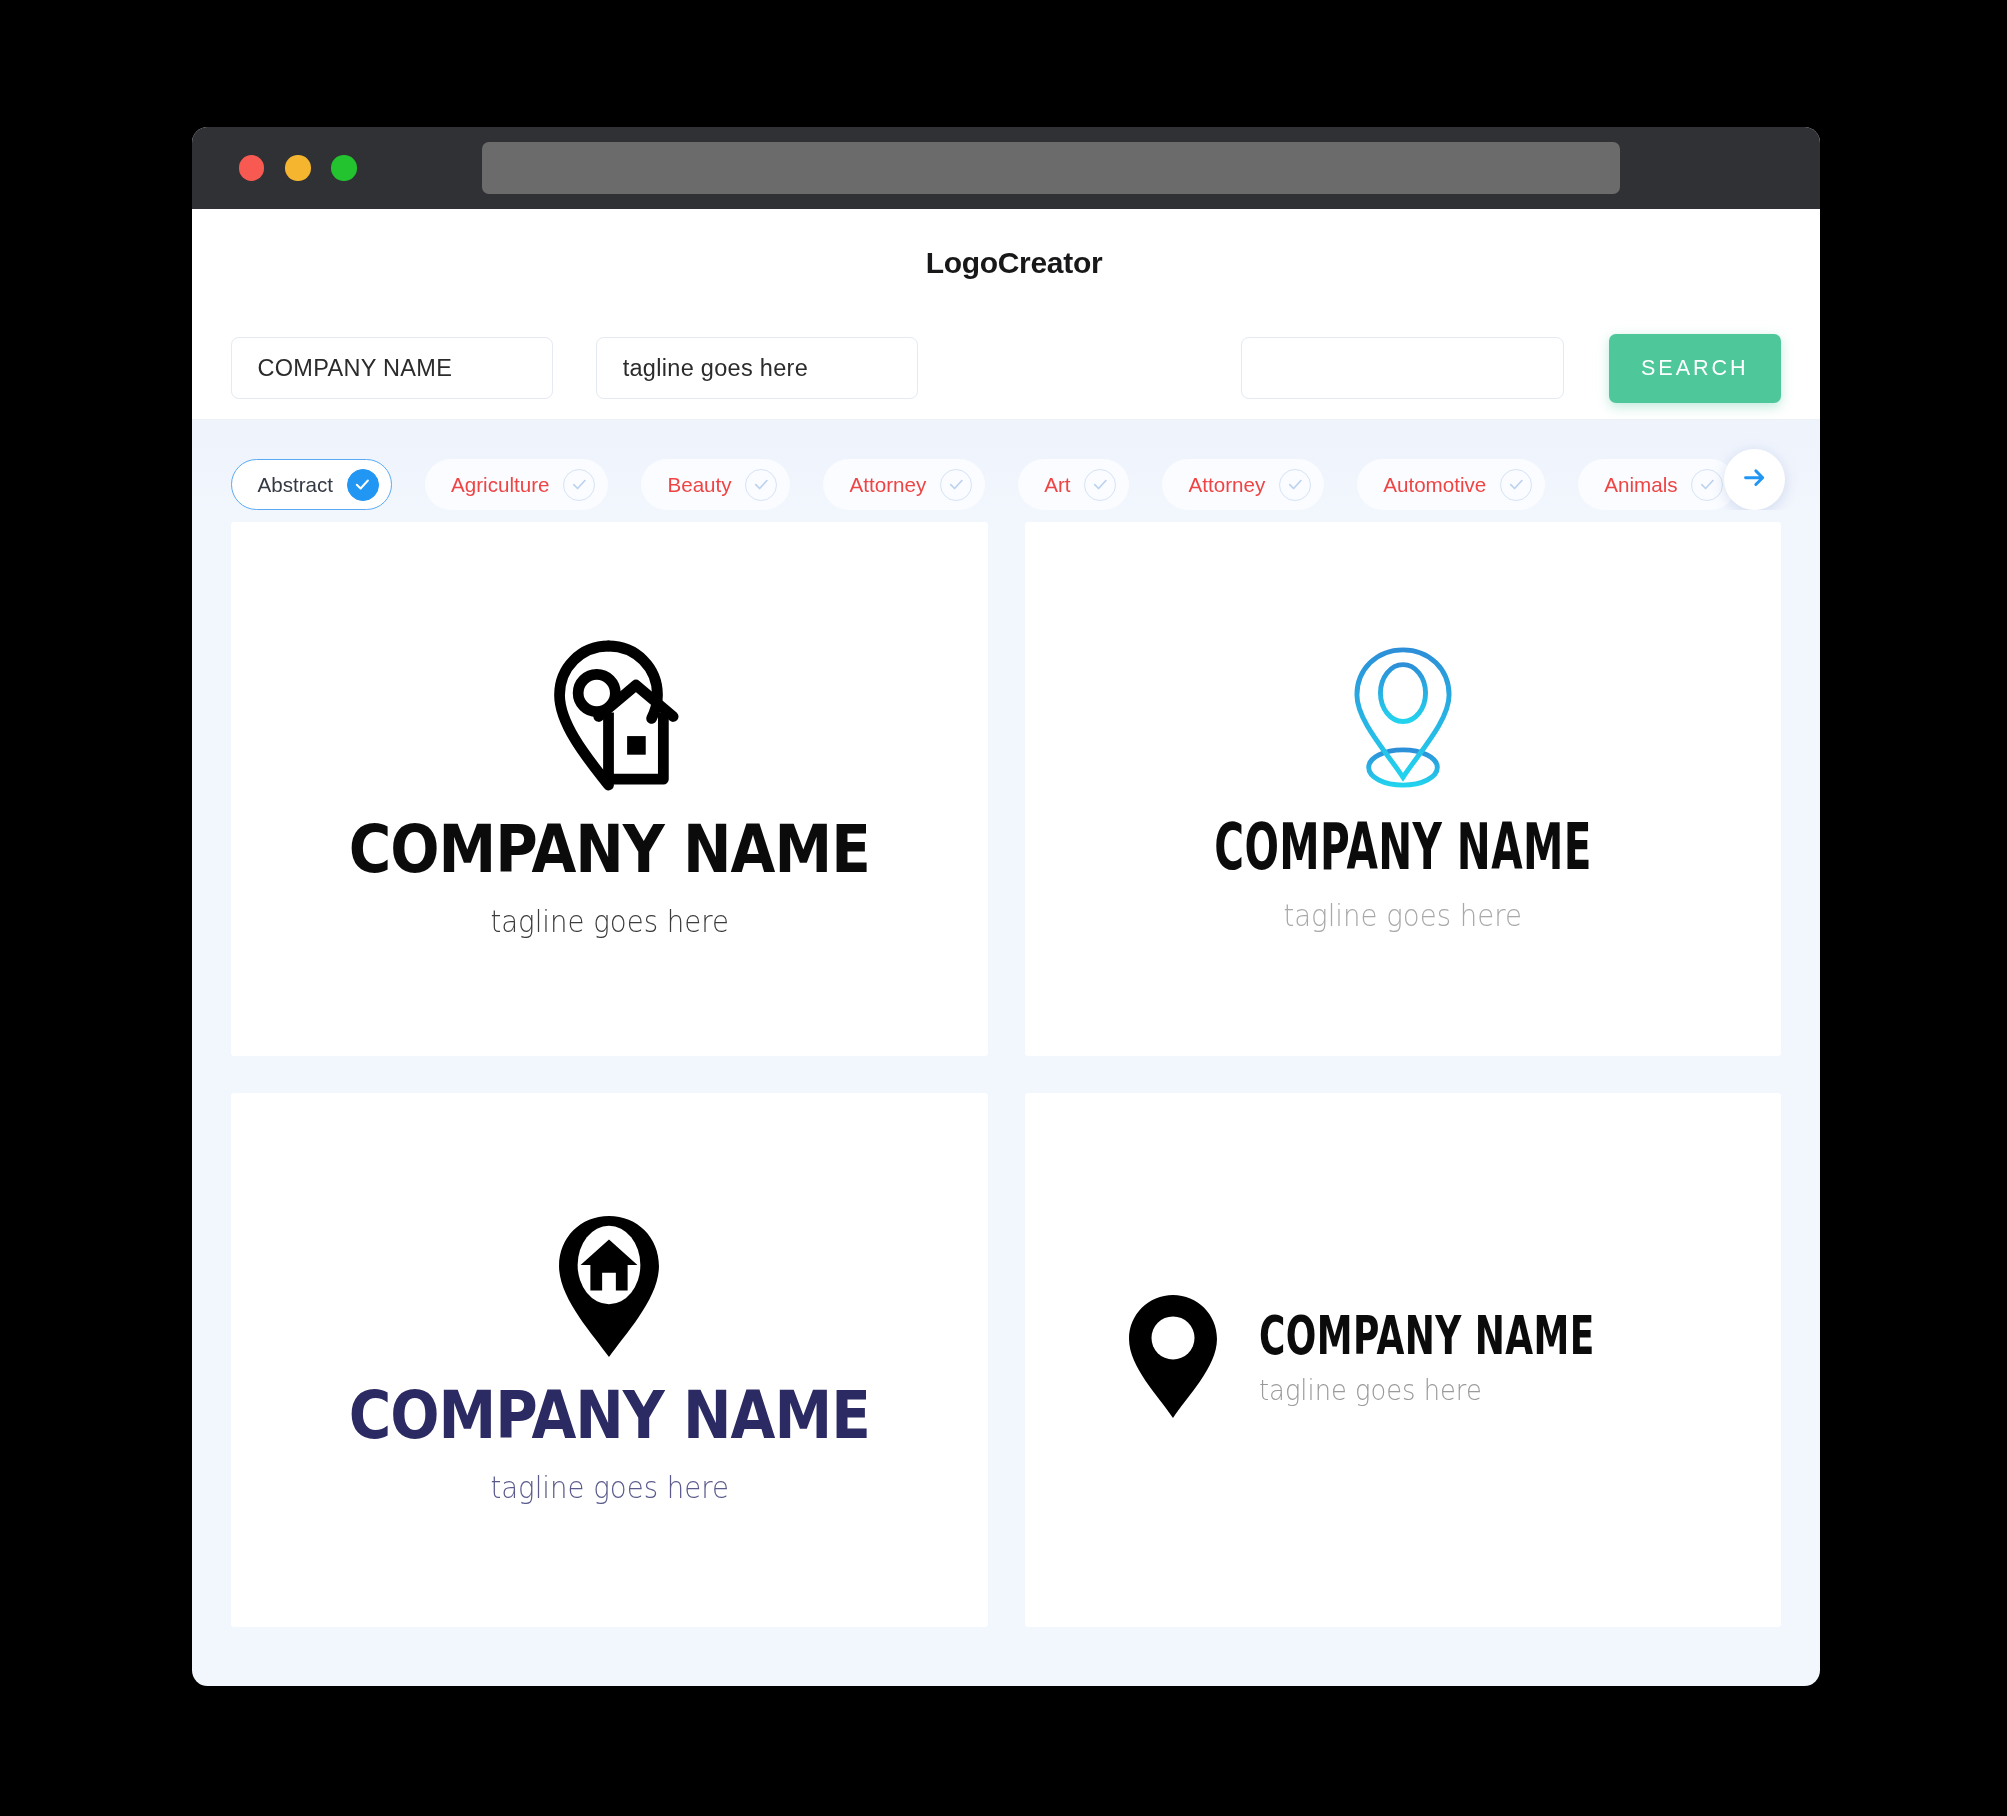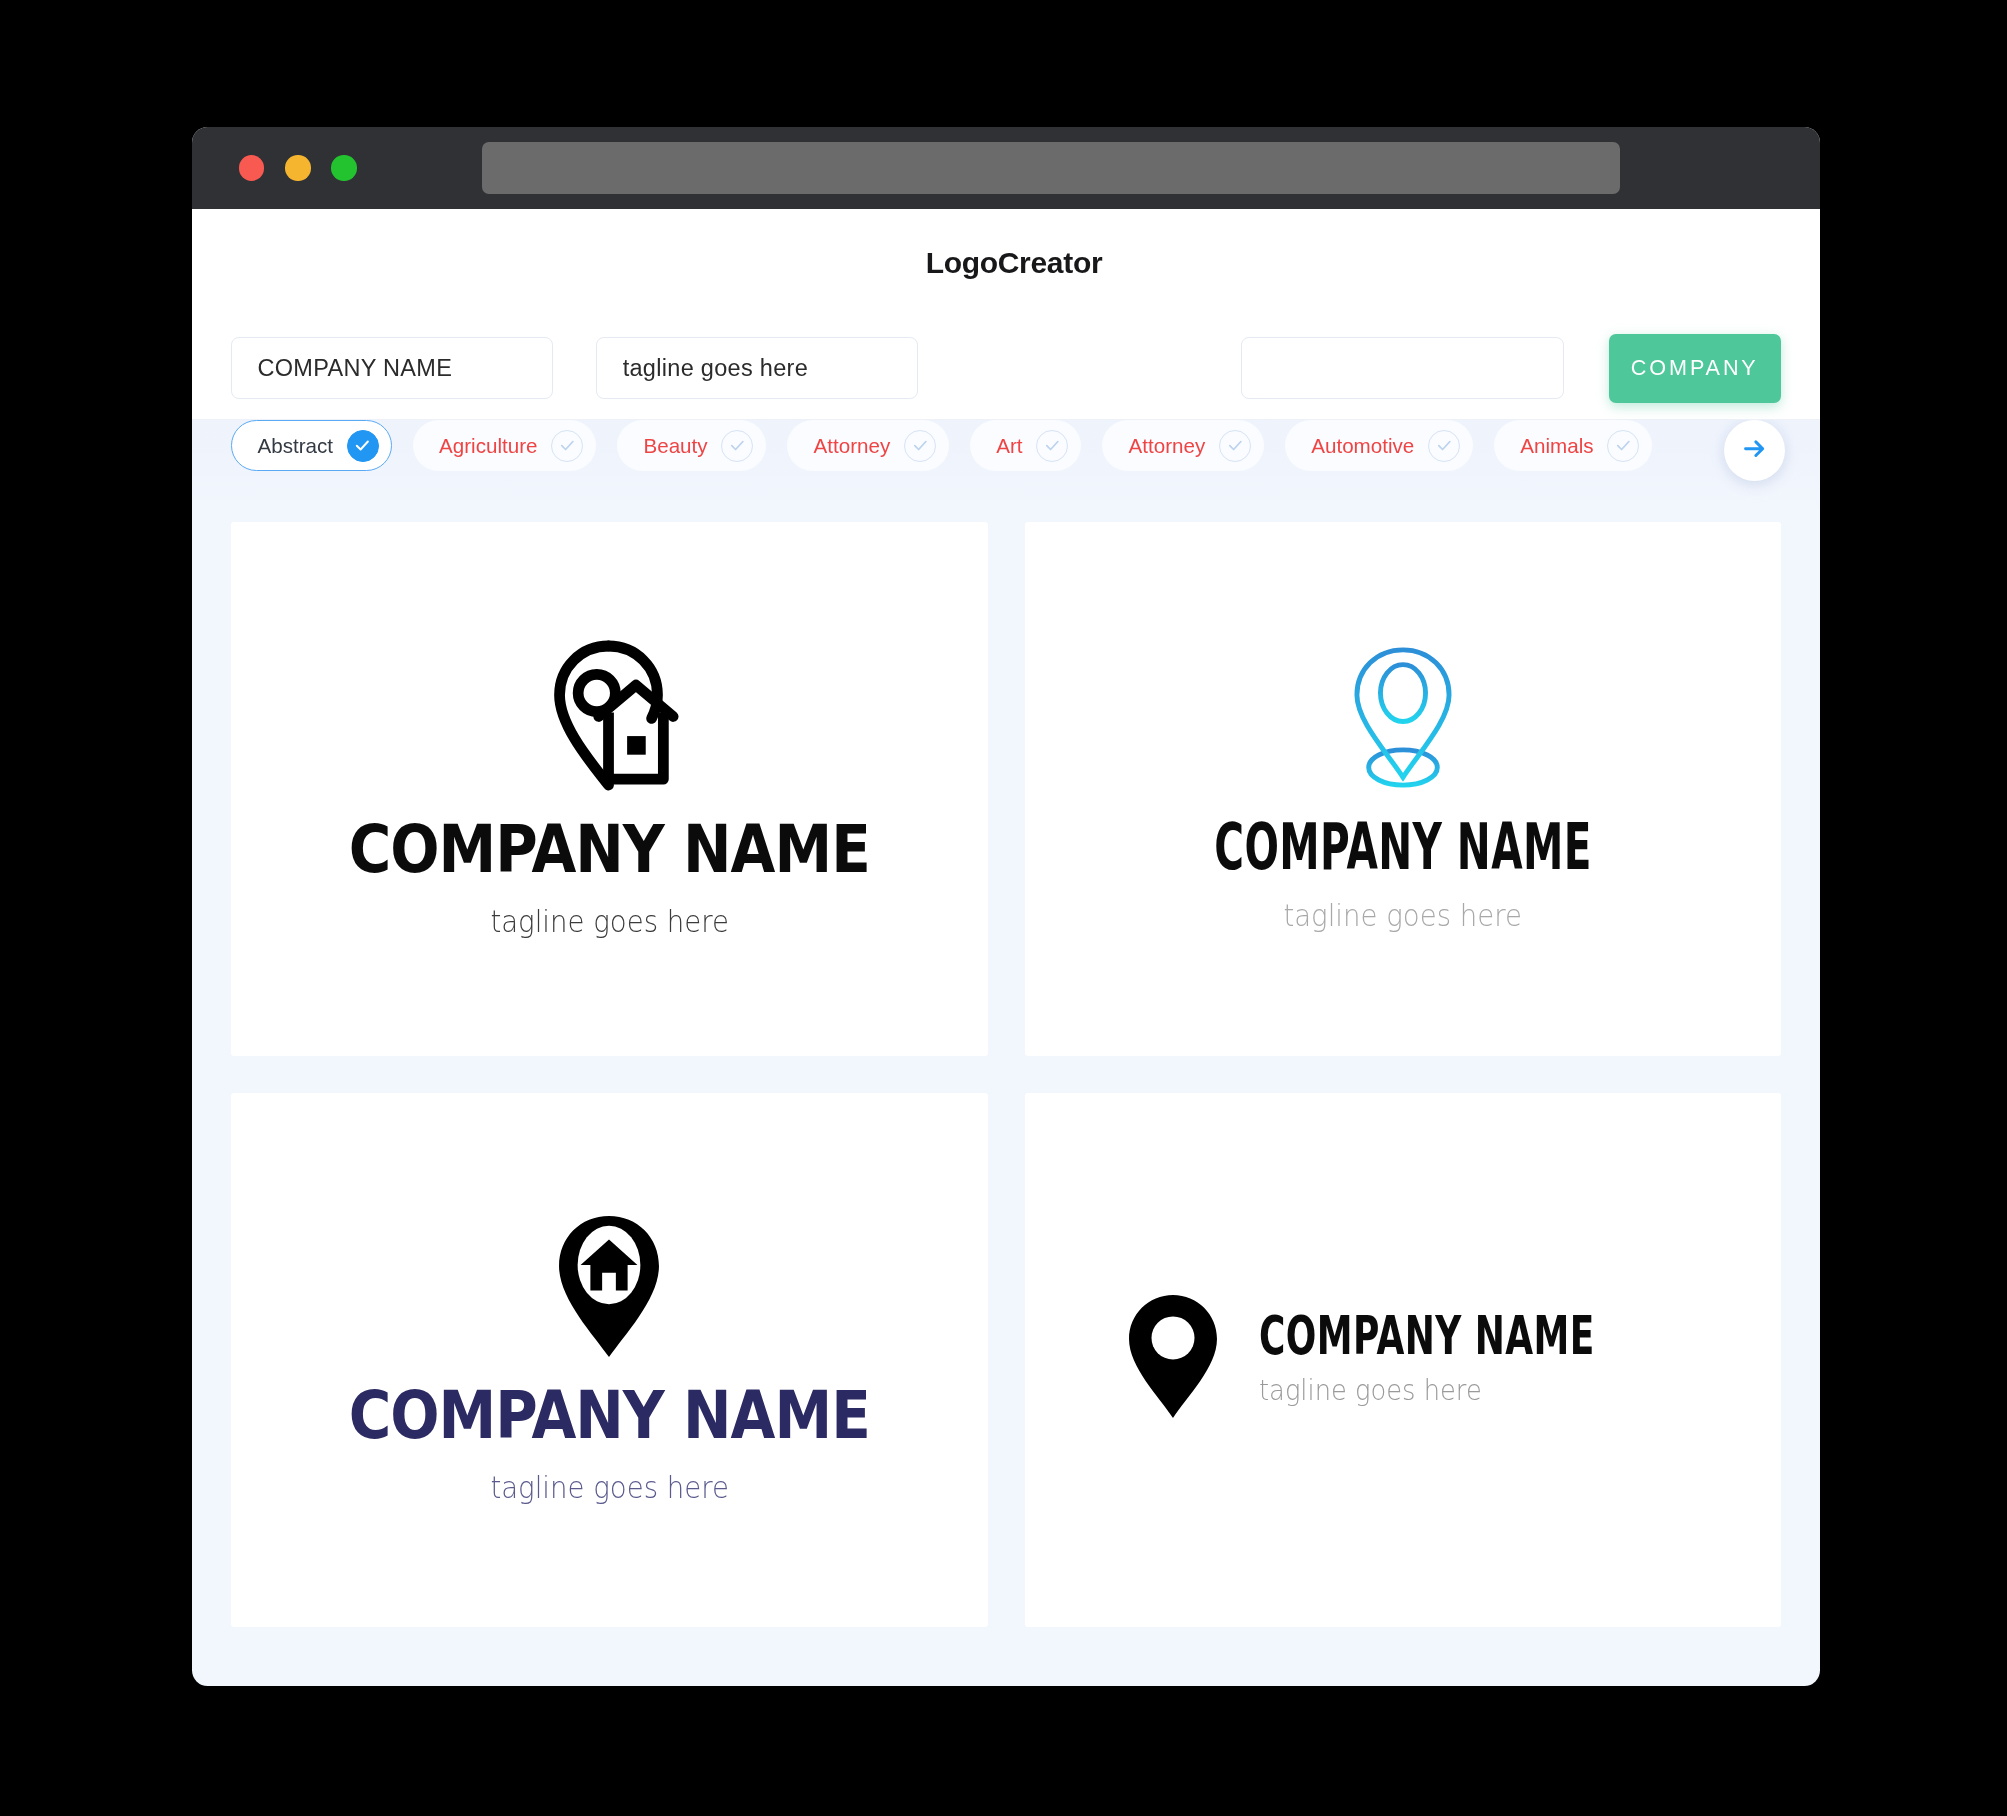--- a/index.html
+++ b/index.html
@@ -95,23 +95,23 @@
     letter-spacing: 2.9px;
     font-family: "Liberation Sans", sans-serif;
     cursor: pointer;
     box-shadow: 0 3.9px 11.8px rgba(78,199,154,0.35);
   }
 
   
   .chips-row {
     height: 90px;
     display: flex;
-    align-items: flex-start;
+    align-items: flex-end;
     padding: 0 39px;
-    gap: 21px;
+    gap: 33px;
     position: relative;
     background: linear-gradient(#eef3fc, #f2f6fd);
     overflow: hidden;
   }
   .chip {
     height: 51px;
     display: flex;
     align-items: center;
     gap: 13.7px;
     padding: 0 11.8px 0 25.5px;
@@ -239,21 +239,21 @@
   </div>
 
   <div class="app-header">
     <div class="app-title">LogoCreator</div>
   </div>
 
   <div class="search-row">
     <div class="field company">COMPANY NAME</div>
     <div class="field tagline">tagline goes here</div>
     <div class="field extra"></div>
-    <button class="search-btn">COMPANY</button>
+    <button class="search-btn">SEARCH</button>
   </div>
 
   <div class="chips-row">
 
     <div class="chip selected">
       <span>Abstract</span>
       <span class="tick">
         <svg viewBox="0 0 24 24">
             <path d="M4 12.5 L9.5 18 L20 6.5"></path>
           </svg>

